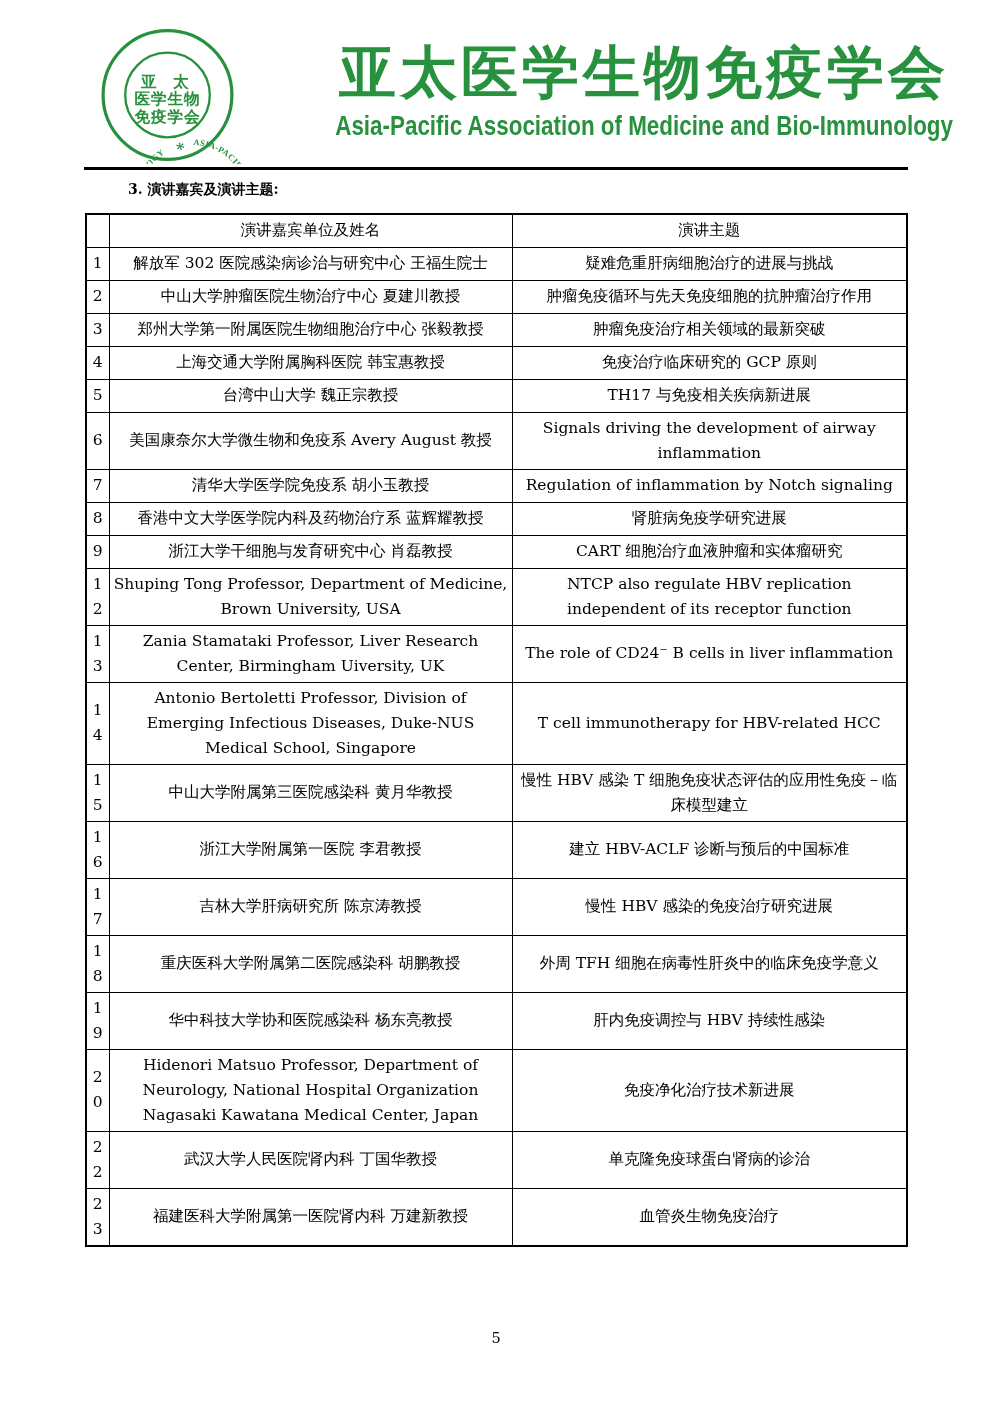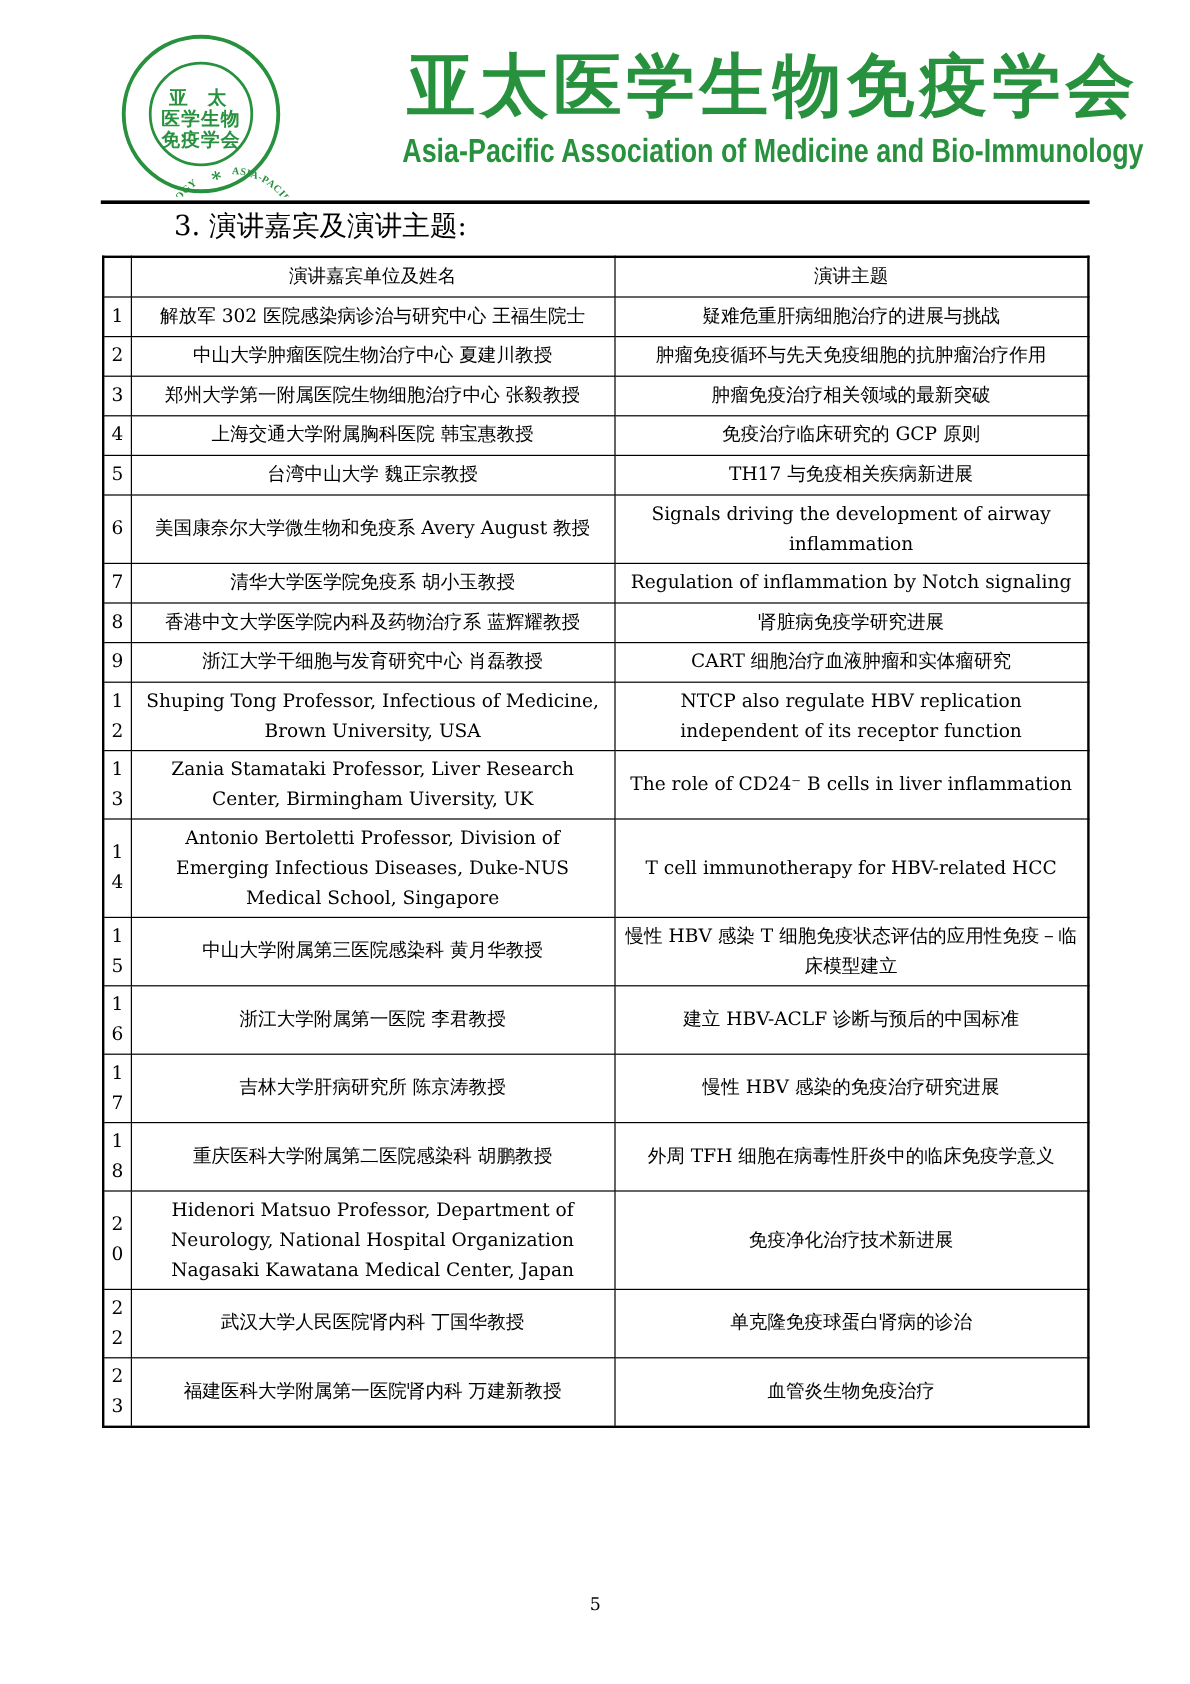--- a/index.html
+++ b/index.html
@@ -31,22 +31,22 @@
     font-family: "Liberation Sans", "DejaVu Sans", sans-serif;
     transform: scaleX(0.8); transform-origin: 50% 0;
   }
   .rule {
     position: absolute; top: 167px; left: 84px; width: 824px; height: 3px;
     background: #000;
   }
 
   
   .section-heading {
-    position: absolute; top: 177px; left: 145px;
-    font-size: 23px; line-height: 24px;
+    position: absolute; top: 177px; left: 128px;
+    font-size: 14px; line-height: 24px; font-weight: bold;
   }
 
   
   table.speakers {
     position: absolute; top: 213px; left: 85px; width: 823px;
     border-collapse: collapse; table-layout: fixed;
     border: 2.5px solid #000;
   }
   table.speakers td, table.speakers th {
     border: 1px solid #000;
@@ -158,21 +158,21 @@
           <td>香港中文大学医学院内科及药物治疗系 蓝辉耀教授</td>
           <td>肾脏病免疫学研究进展</td>
         </tr>
         <tr>
           <td>9</td>
           <td>浙江大学干细胞与发育研究中心 肖磊教授</td>
           <td>CART 细胞治疗血液肿瘤和实体瘤研究</td>
         </tr>
         <tr>
           <td>12</td>
-          <td>Shuping Tong Professor, Infectious of Medicine, Brown University, USA</td>
+          <td>Shuping Tong Professor, Department of Medicine, Brown University, USA</td>
           <td>NTCP also regulate HBV replication independent of its receptor function</td>
         </tr>
         <tr>
           <td>13</td>
           <td>Zania Stamataki Professor, Liver Research Center, Birmingham Uiversity, UK</td>
           <td>The role of CD24⁻ B cells in liver inflammation</td>
         </tr>
         <tr>
           <td>14</td>
           <td>Antonio Bertoletti Professor, Division of Emerging Infectious Diseases, Duke-NUS Medical School, Singapore</td>
@@ -192,20 +192,25 @@
           <td>17</td>
           <td>吉林大学肝病研究所 陈京涛教授</td>
           <td>慢性 HBV 感染的免疫治疗研究进展</td>
         </tr>
         <tr>
           <td>18</td>
           <td>重庆医科大学附属第二医院感染科 胡鹏教授</td>
           <td>外周 TFH 细胞在病毒性肝炎中的临床免疫学意义</td>
         </tr>
         <tr>
+          <td>19</td>
+          <td>华中科技大学协和医院感染科 杨东亮教授</td>
+          <td>肝内免疫调控与 HBV 持续性感染</td>
+        </tr>
+        <tr>
           <td>20</td>
           <td>Hidenori Matsuo Professor, Department of Neurology, National Hospital Organization Nagasaki Kawatana Medical Center, Japan</td>
           <td>免疫净化治疗技术新进展</td>
         </tr>
         <tr>
           <td>22</td>
           <td>武汉大学人民医院肾内科 丁国华教授</td>
           <td>单克隆免疫球蛋白肾病的诊治</td>
         </tr>
         <tr>

